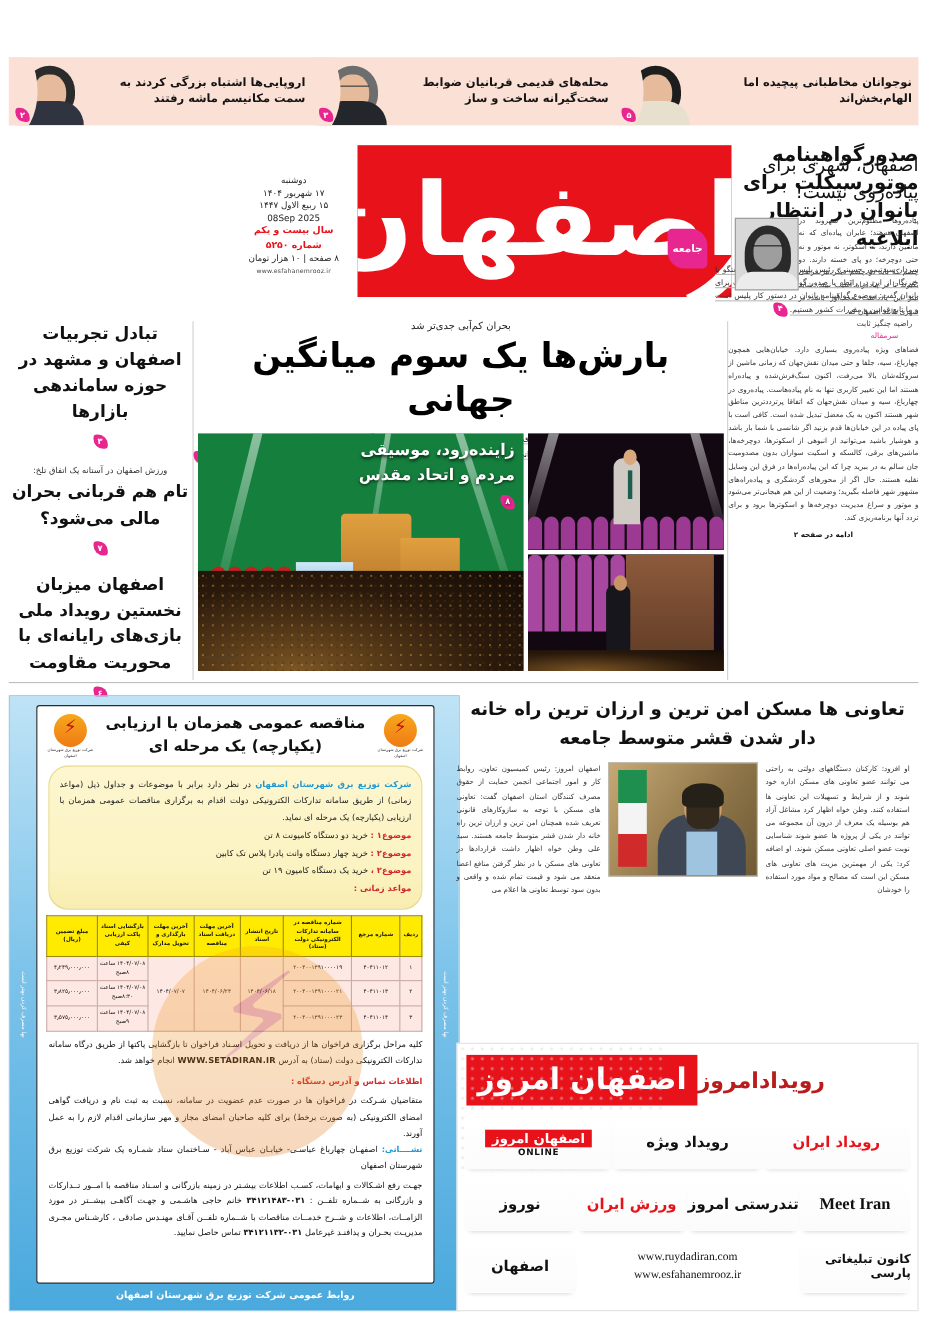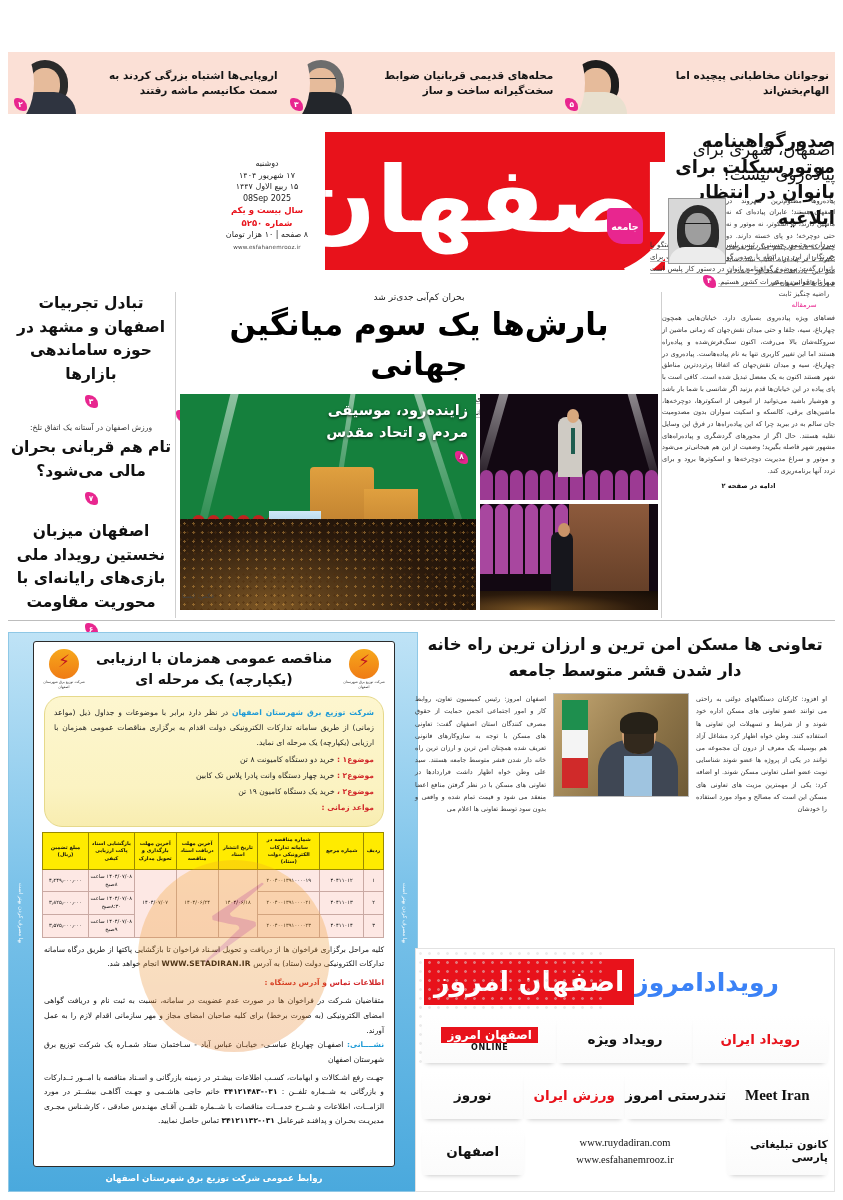--- a/index.html
+++ b/index.html
@@ -269,21 +269,21 @@
   .ad-dots{
     position:absolute; left:0; top:0; width:190px; height:120px; opacity:.5;
     background-image:radial-gradient(#d9d9d9 1.3px, transparent 1.5px);
     background-size:9px 9px;
   }
   .ad-hero{display:flex;flex-direction:row-reverse;align-items:center;height:62px;padding:4px 8px 0;}
   .ad-logo-red{
     background:#e8121b;color:#fff;font-weight:bold;font-size:27px;line-height:46px;
     padding:0 10px;height:46px;letter-spacing:-2px;
   }
-  .ad-logo-word{color:#3b82f6;font-weight:bold;font-size:25px;letter-spacing:-2px;margin-right:14px;}
+  .ad-logo-word{color:#b91c1c;font-weight:bold;font-size:20px;letter-spacing:-2px;margin-right:14px;}
   .ad-grid{display:flex;flex-direction:column;gap:0;padding:0 6px;}
   .ad-row{display:flex;flex-direction:row-reverse;align-items:center;height:56px;}
   .ad-cell{
     flex:1 1 0; height:48px; display:flex; flex-direction:column;
     align-items:center; justify-content:center; position:relative;
     background:linear-gradient(#ffffff,#fbfbfb);
     box-shadow:0 4px 5px -4px rgba(0,0,0,.28);
   }
   .ad-cell .b-red{color:#e8121b;font-weight:bold;font-size:13.5px;letter-spacing:-1px;}
   .ad-cell .b-blk{color:#111;font-weight:bold;font-size:13.5px;letter-spacing:-1px;}

